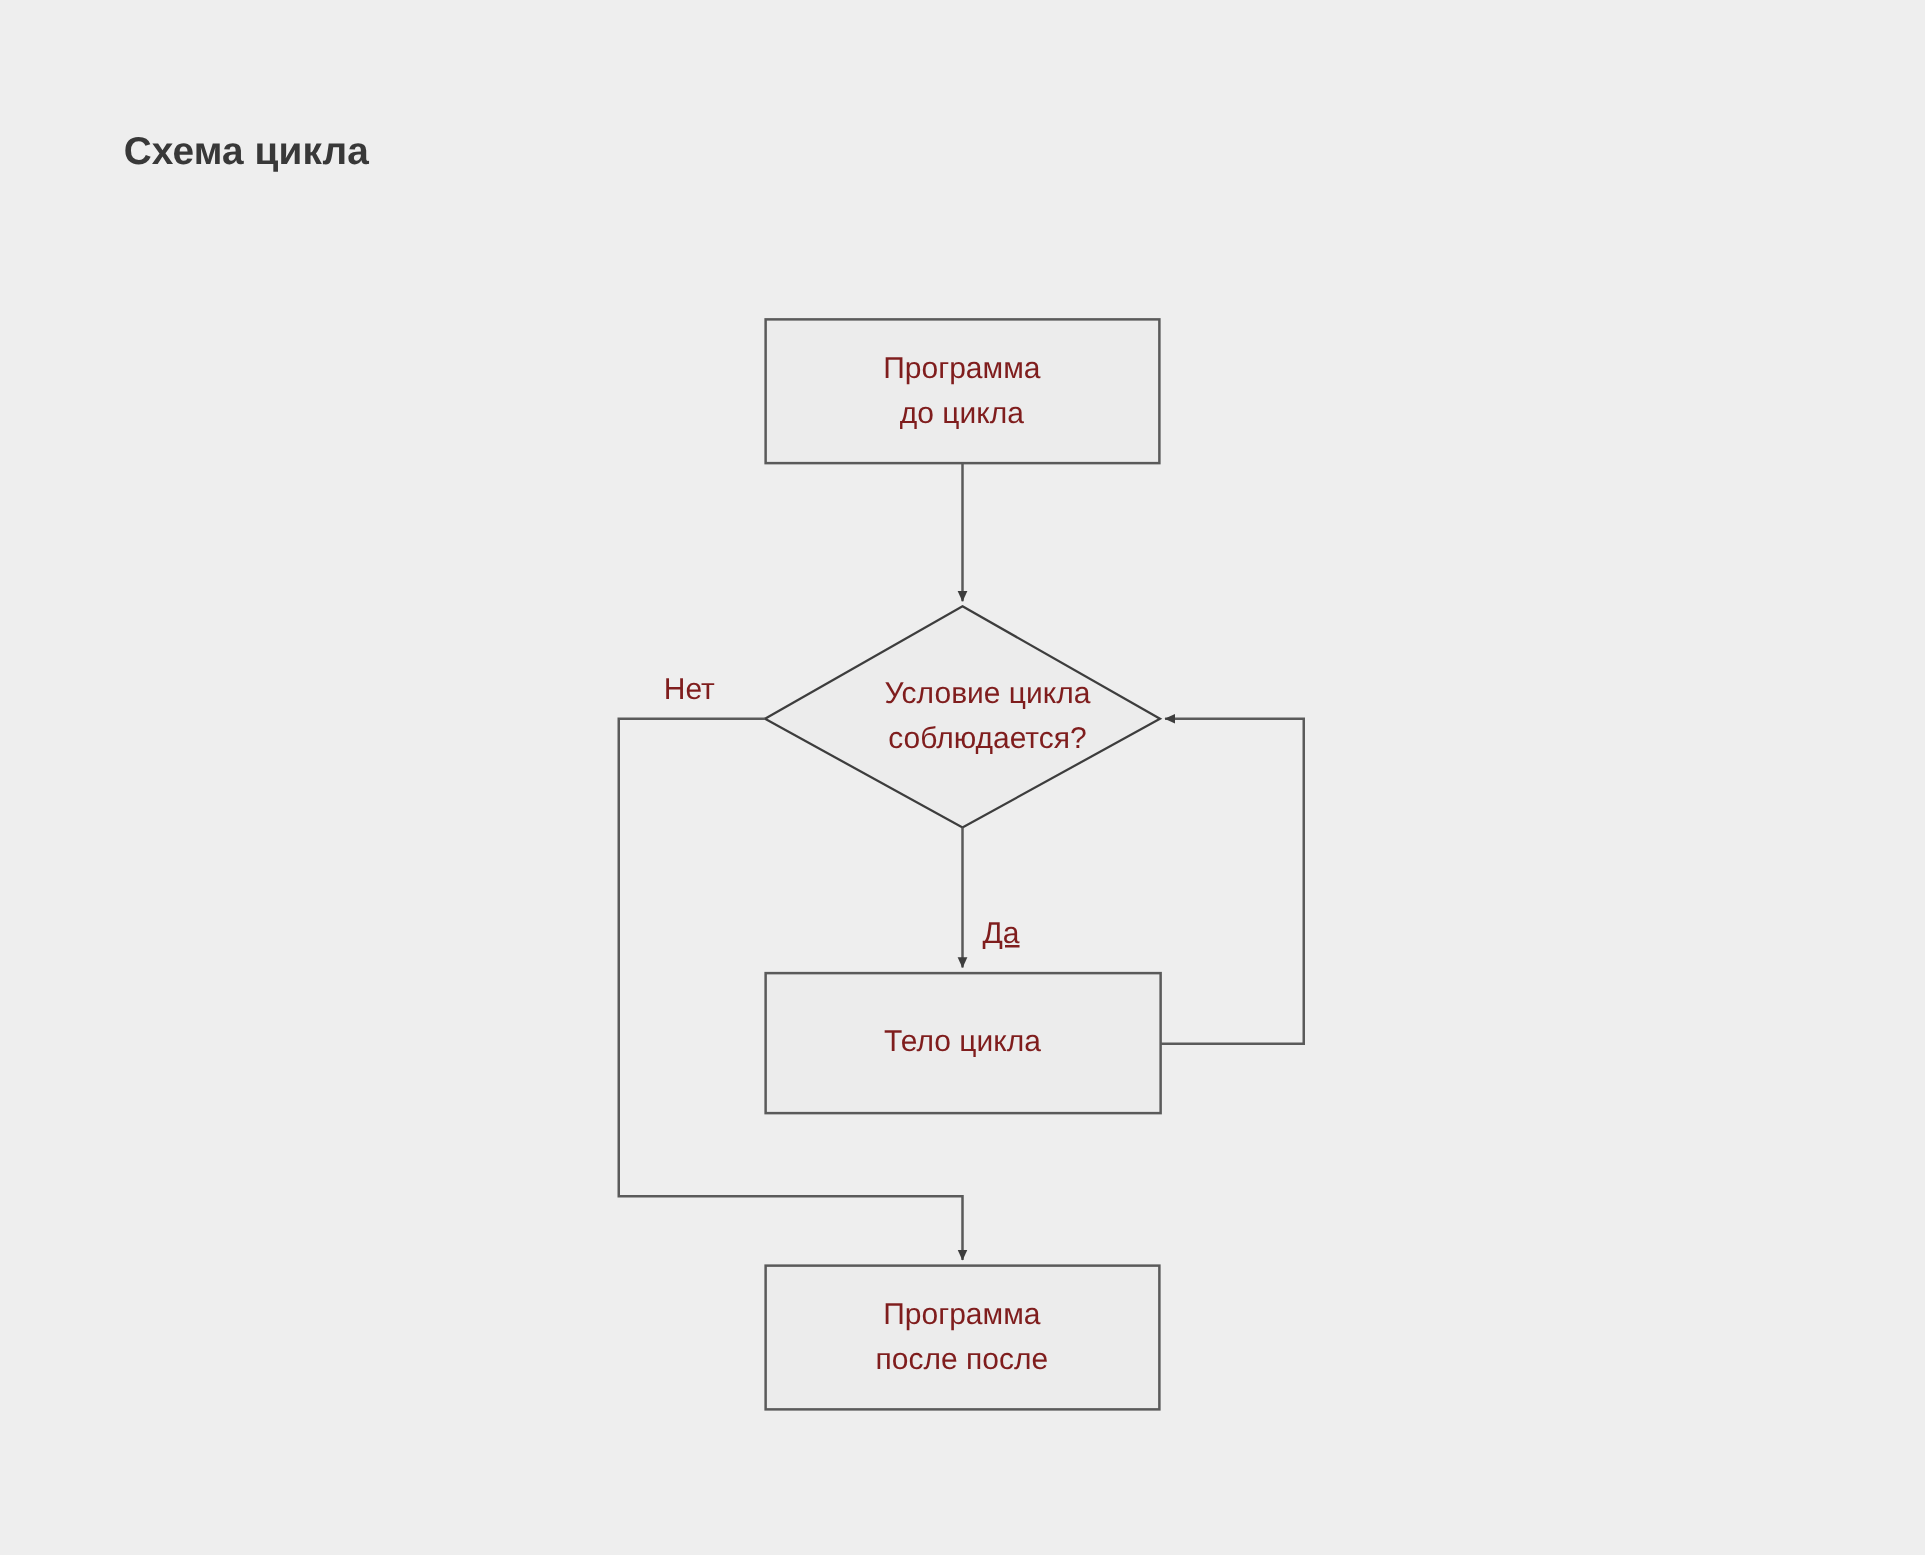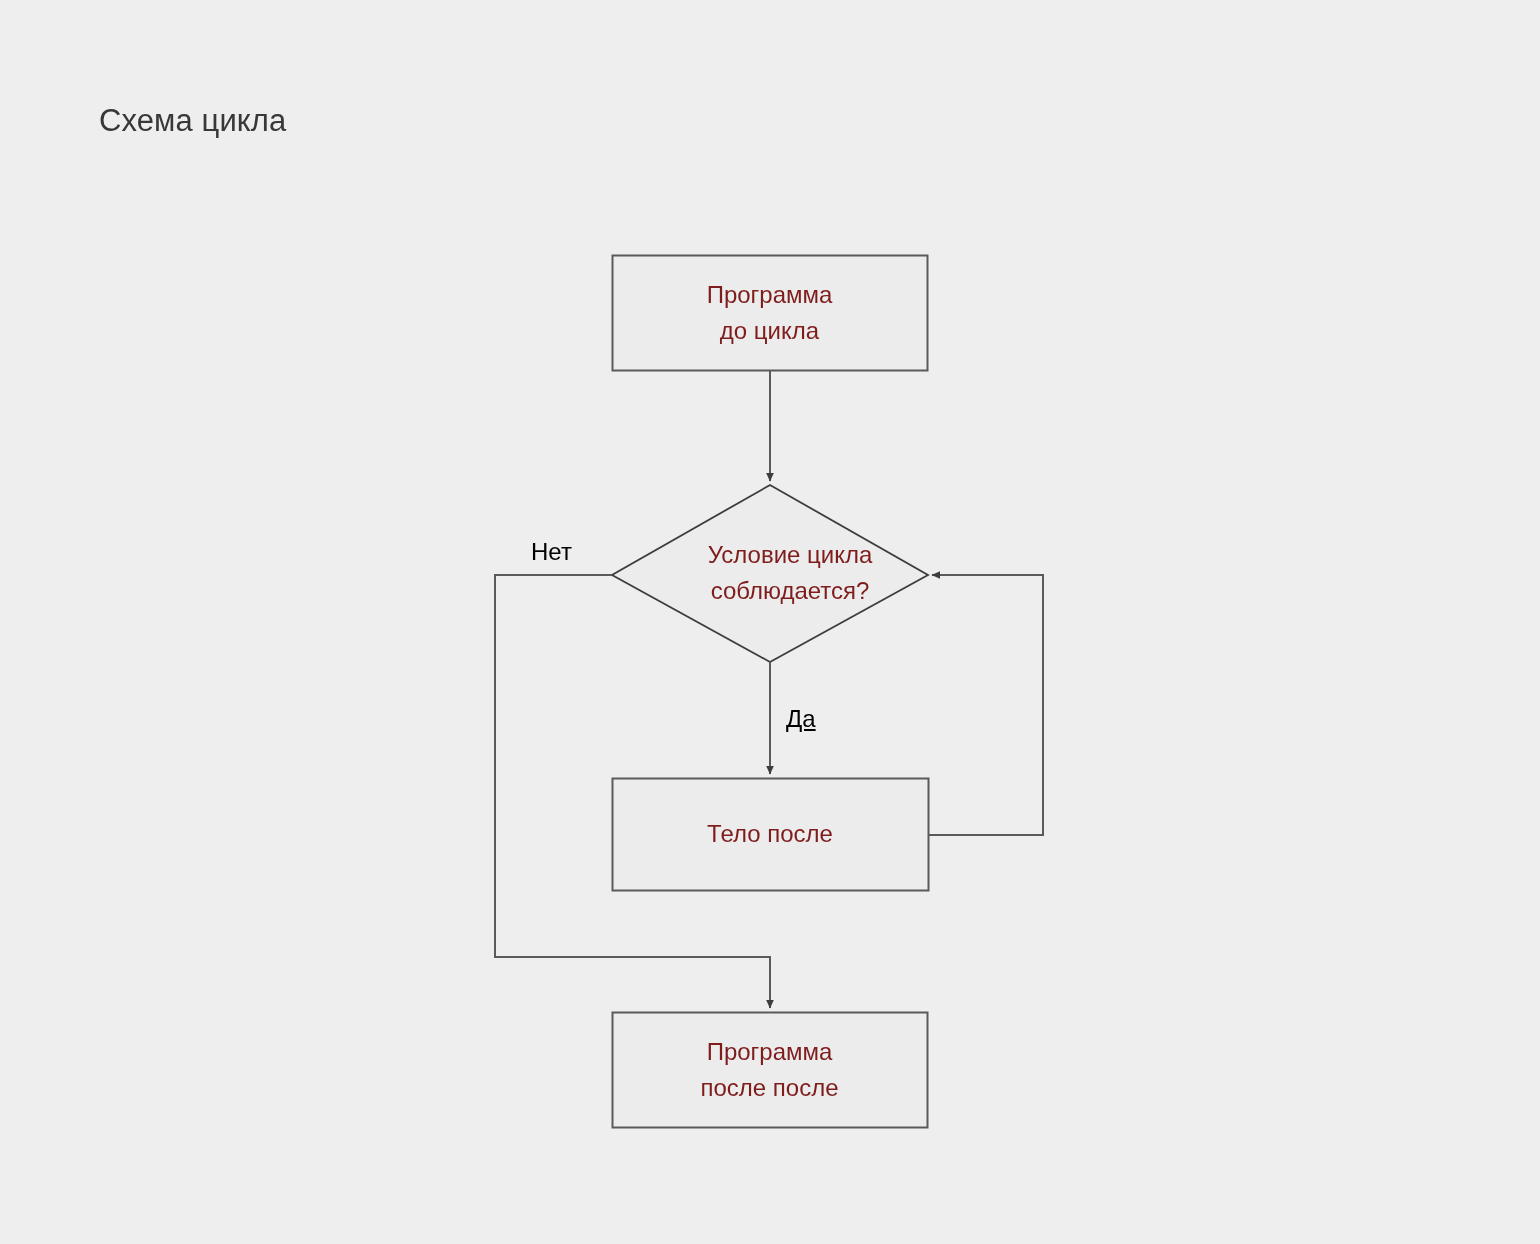--- a/index.html
+++ b/index.html
@@ -12,21 +12,21 @@
     background: #eeeeee;
     font-family: "Liberation Sans", "DejaVu Sans", sans-serif;
     overflow: hidden;
     position: relative;
   }
   #page-title {
     position: absolute;
     left: 99px;
     top: 103px;
     font-size: 31px;
-    font-weight: normal;
+    font-weight: bold;
     color: #383838;
     letter-spacing: 0.1px;
     white-space: nowrap;
   }
   #diagram-canvas {
     position: absolute;
     left: 0;
     top: 0;
     width: 1540px;
     height: 1244px;
@@ -35,21 +35,21 @@
     position: absolute;
     color: #7f1d1d;
     font-size: 24px;
     line-height: 36px;
     text-align: center;
     white-space: pre;
     pointer-events: none;
   }
   .edge-label {
     position: absolute;
-    color: #000000;
+    color: #7f1d1d;
     font-size: 24px;
     line-height: 28px;
     white-space: pre;
   }
 </style>
 </head>
 <body>
 
 <div id="page-title">Схема цикла</div>
 
@@ -75,19 +75,19 @@
 
   <path d="M612,575 L495,575 L495,957 L770,957 L770,1008" fill="none" stroke="#5a5a5a" stroke-width="2" marker-end="url(#arrowhead)"></path>
 
   <rect x="612.5" y="1012.5" width="315" height="115" fill="#ececec" stroke="#5a5a5a" stroke-width="2"></rect>
 </svg>
 
 <div class="node-label" style="left:612px; top:277px; width:315px;"><span>Программа</span><br><span>до цикла</span></div>
 
 <div class="node-label" style="left:632px; top:537px; width:316px;"><span>Условие цикла</span><br><span>соблюдается?</span></div>
 
-<div class="node-label" style="left:612px; top:816px; width:316px;"><span>Тело после</span></div>
+<div class="node-label" style="left:612px; top:816px; width:316px;"><span>Тело цикла</span></div>
 
 <div class="node-label" style="left:612px; top:1034px; width:315px;"><span>Программа</span><br><span>после после</span></div>
 
 <div class="edge-label" style="left:531px; top:538px;">Нет</div>
 
-<div class="edge-label" style="left:786px; top:705px;text-decoration:underline;">Да</div>
+<div class="edge-label" style="left:786px; top:733px;text-decoration:underline;">Да</div>
 
 </body></html>

